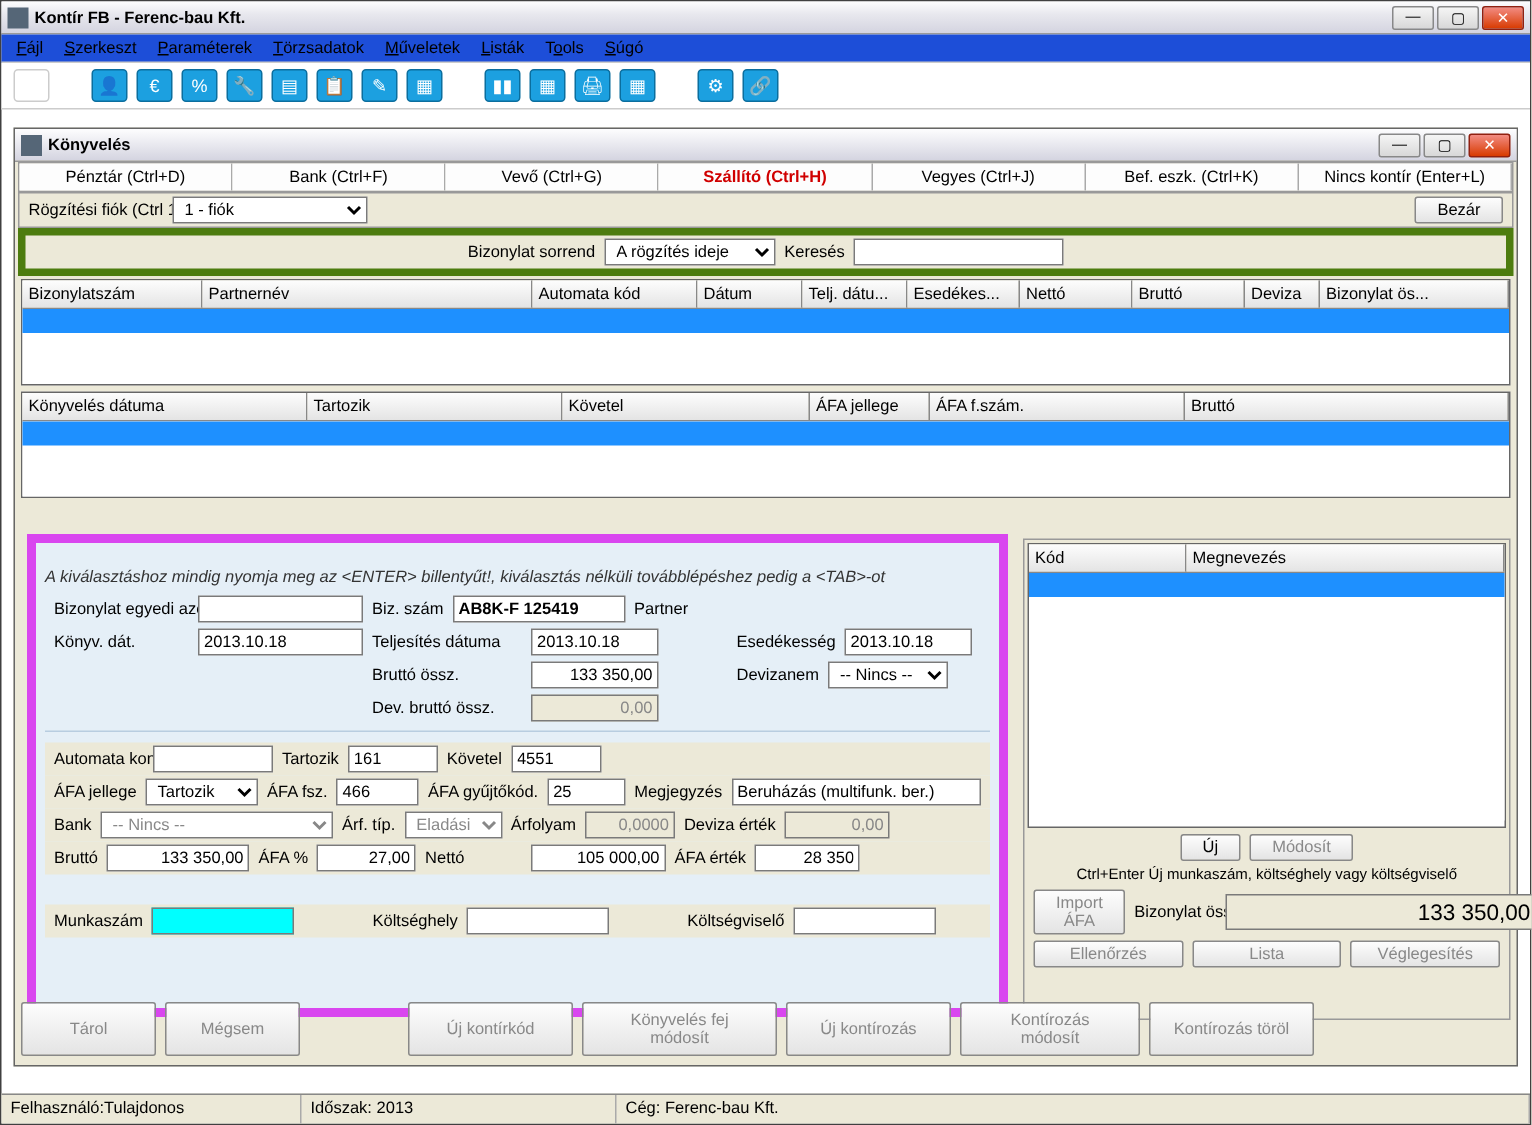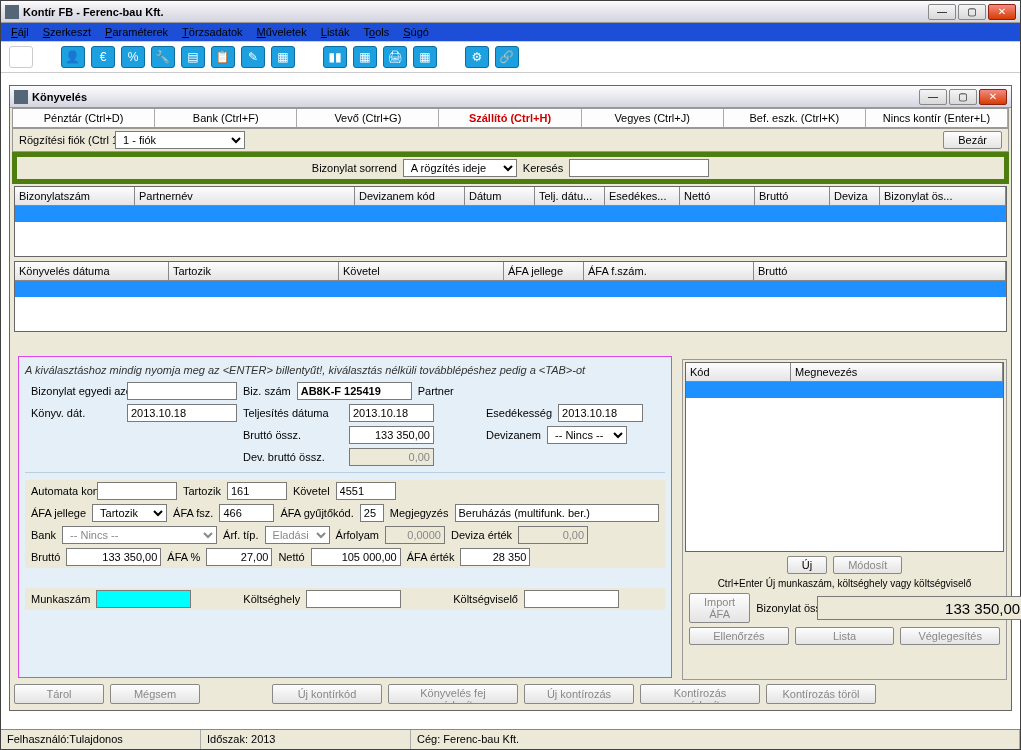--- a/index.html
+++ b/index.html
@@ -22,21 +22,21 @@
 .tab.active { color:#d00000; font-weight:bold;}
 .row { display:flex; align-items:center; gap:6px; padding:2px 6px;}
 label { white-space:nowrap;}
 input[type=text], select { border:1px solid #7a7a7a; background:#fff; height:18px; padding:0 3px; font-size:11px;}
 input[readonly] { background:#ece9d8;}
 .grid { border:1px solid #666; background:#fff; margin:2px 4px;}
 .grid-head { display:flex; background:#ece9d8; border-bottom:1px solid #888;}
 .gh { border-right:1px solid #888; padding:3px 4px; overflow:hidden; white-space:nowrap; background:linear-gradient(#fdfdfd,#e4e4e4);}
 .grid-body { height:50px; background:#fff; position:relative;}
 .sel-row { height:16px; background:#1e90ff;}
-.form-area { background:#e5eff7; border:1px solid #d946ef; margin:2px 4px; padding:5px 6px;}
+.form-area { background:#e5eff7; border:6px solid #d946ef; margin:2px 4px; padding:15px 6px;}
 .hint { font-style:italic; color:#333; padding:2px 0 4px 0;}
 .btn { background:linear-gradient(#fdfdfd,#e4e4e4); border:1px solid #888; padding:2px 14px; border-radius:2px;}
 .num { text-align:right;}
 .disabled { color:#888;}
 .cyan-input { background:#00ffff !important;}
 .statusbar { position:absolute; left:0; right:0; bottom:0; height:20px; background:#ece9d8; border-top:1px solid #888; display:flex;}
 .status-cell { border-right:1px solid #aaa; padding:3px 6px;}
 </style>
 </head>
 <body>
@@ -114,37 +114,37 @@
       <label>Bizonylat sorrend</label>
       <select style="width:114px;"><option>A rögzítés ideje</option></select>
       <label>Keresés</label>
       <input type="text" style="width: 140px;">
     </div>
 
     <div class="grid">
       <div class="grid-head">
         <div class="gh" style="width:120px">Bizonylatszám</div>
         <div class="gh" style="width:220px">Partnernév</div>
-        <div class="gh" style="width:110px">Devizanem kód</div>
+        <div class="gh" style="width:110px">Automata kód</div>
         <div class="gh" style="width:70px">Dátum</div>
         <div class="gh" style="width:70px">Telj. dátu...</div>
         <div class="gh" style="width:75px">Esedékes...</div>
         <div class="gh" style="width:75px">Nettó</div>
         <div class="gh" style="width:75px">Bruttó</div>
         <div class="gh" style="width:50px">Deviza</div>
         <div class="gh" style="flex:1">Bizonylat ös...</div>
       </div>
       <div class="grid-body">
           <div class="sel-row"></div>
         </div>
     </div>
 
     <div class="grid">
       <div class="grid-head">
-        <div class="gh" style="width:154px">Könyvelés dátuma</div>
+        <div class="gh" style="width:190px">Könyvelés dátuma</div>
         <div class="gh" style="width:170px">Tartozik</div>
         <div class="gh" style="width:165px">Követel</div>
         <div class="gh" style="width:80px">ÁFA jellege</div>
         <div class="gh" style="width:170px">ÁFA f.szám.</div>
         <div class="gh" style="flex:1">Bruttó</div>
       </div>
       <div class="grid-body">
           <div class="sel-row"></div>
         </div>
     </div>
@@ -190,41 +190,41 @@
         <input type="text" style="width: 60px;" value="161">
         <label>Követel</label>
         <input type="text" style="width: 60px;" value="4551">
       </div>
       <div class="row" style="background:#ece9d8;">
         <label>ÁFA jellege</label>
         <select style="width:75px"><option>Tartozik</option></select>
         <label>ÁFA fsz.</label>
         <input type="text" style="width: 55px;" value="466">
         <label>ÁFA gyűjtőkód.</label>
-        <input type="text" style="width: 24px;" value="25">
+        <input type="text" style="width: 52px;" value="25">
         <label>Megjegyzés</label>
         <input type="text" style="flex: 1 1 0%;" value="Beruházás (multifunk. ber.)">
       </div>
       <div class="row" style="background:#ece9d8;">
         <label>Bank</label>
         <select style="width:155px" class="disabled"><option>-- Nincs --</option></select>
         <label>Árf. típ.</label>
         <select style="width:65px" class="disabled"><option>Eladási</option></select>
         <label>Árfolyam</label>
         <input type="text" readonly="" class="num disabled" style="width: 60px;" value="0,0000">
         <label>Deviza érték</label>
         <input type="text" readonly="" class="num disabled" style="width: 70px;" value="0,00">
       </div>
       <div class="row" style="background:#ece9d8;">
         <label>Bruttó</label>
         <input type="text" class="num" style="width: 95px;" value="133 350,00">
         <label>ÁFA %</label>
         <input type="text" class="num" style="width: 66px;" value="27,00">
         <label>Nettó</label>
-        <input type="text" class="num" style="width: 90px;" value="105 000,00">
+        <input type="text" class="num" style="width: 90px; margin-left: 38px;" value="105 000,00">
         <label>ÁFA érték</label>
         <input type="text" class="num" style="width: 70px;" value="28 350">
       </div>
       <div class="row" style="background:#ece9d8; margin-top:20px;">
         <label>Munkaszám</label>
         <input type="text" class="cyan-input" style="width: 95px;">
         <div style="width:40px"></div>
         <label>Költséghely</label>
         <input type="text" style="width: 95px;">
         <div style="width:40px"></div>
@@ -253,21 +253,21 @@
         <label style="width:55px">Bizonylat összesen</label>
         <input type="text" class="num" style="flex: 1 1 0%; font-size: 15px; height: 24px;" readonly="" value="133 350,00">
       </div>
       <div class="row">
         <button class="btn disabled" style="flex:1">Ellenőrzés</button>
         <button class="btn disabled" style="flex:1">Lista</button>
         <button class="btn disabled" style="flex:1">Véglegesítés</button>
       </div>
     </div>
 
-    <div style="position:absolute; left:4px; right:4px; bottom:6px; height:20px; display:flex; gap:6px; overflow:hidden;margin-top:12px;">
+    <div style="position:absolute; left:4px; right:4px; bottom:6px; height:36px; display:flex; gap:6px; overflow:hidden;margin-top:12px;">
       <button class="btn disabled" style="width:90px">Tárol</button>
       <button class="btn disabled" style="width:90px">Mégsem</button>
       <div style="width:60px"></div>
       <button class="btn disabled" style="width:110px">Új kontírkód</button>
       <button class="btn disabled" style="width:130px">Könyvelés fej módosít</button>
       <button class="btn disabled" style="width:110px">Új kontírozás</button>
       <button class="btn disabled" style="width:120px">Kontírozás módosít</button>
       <button class="btn disabled" style="width:110px">Kontírozás töröl</button>
     </div>
   </div>

